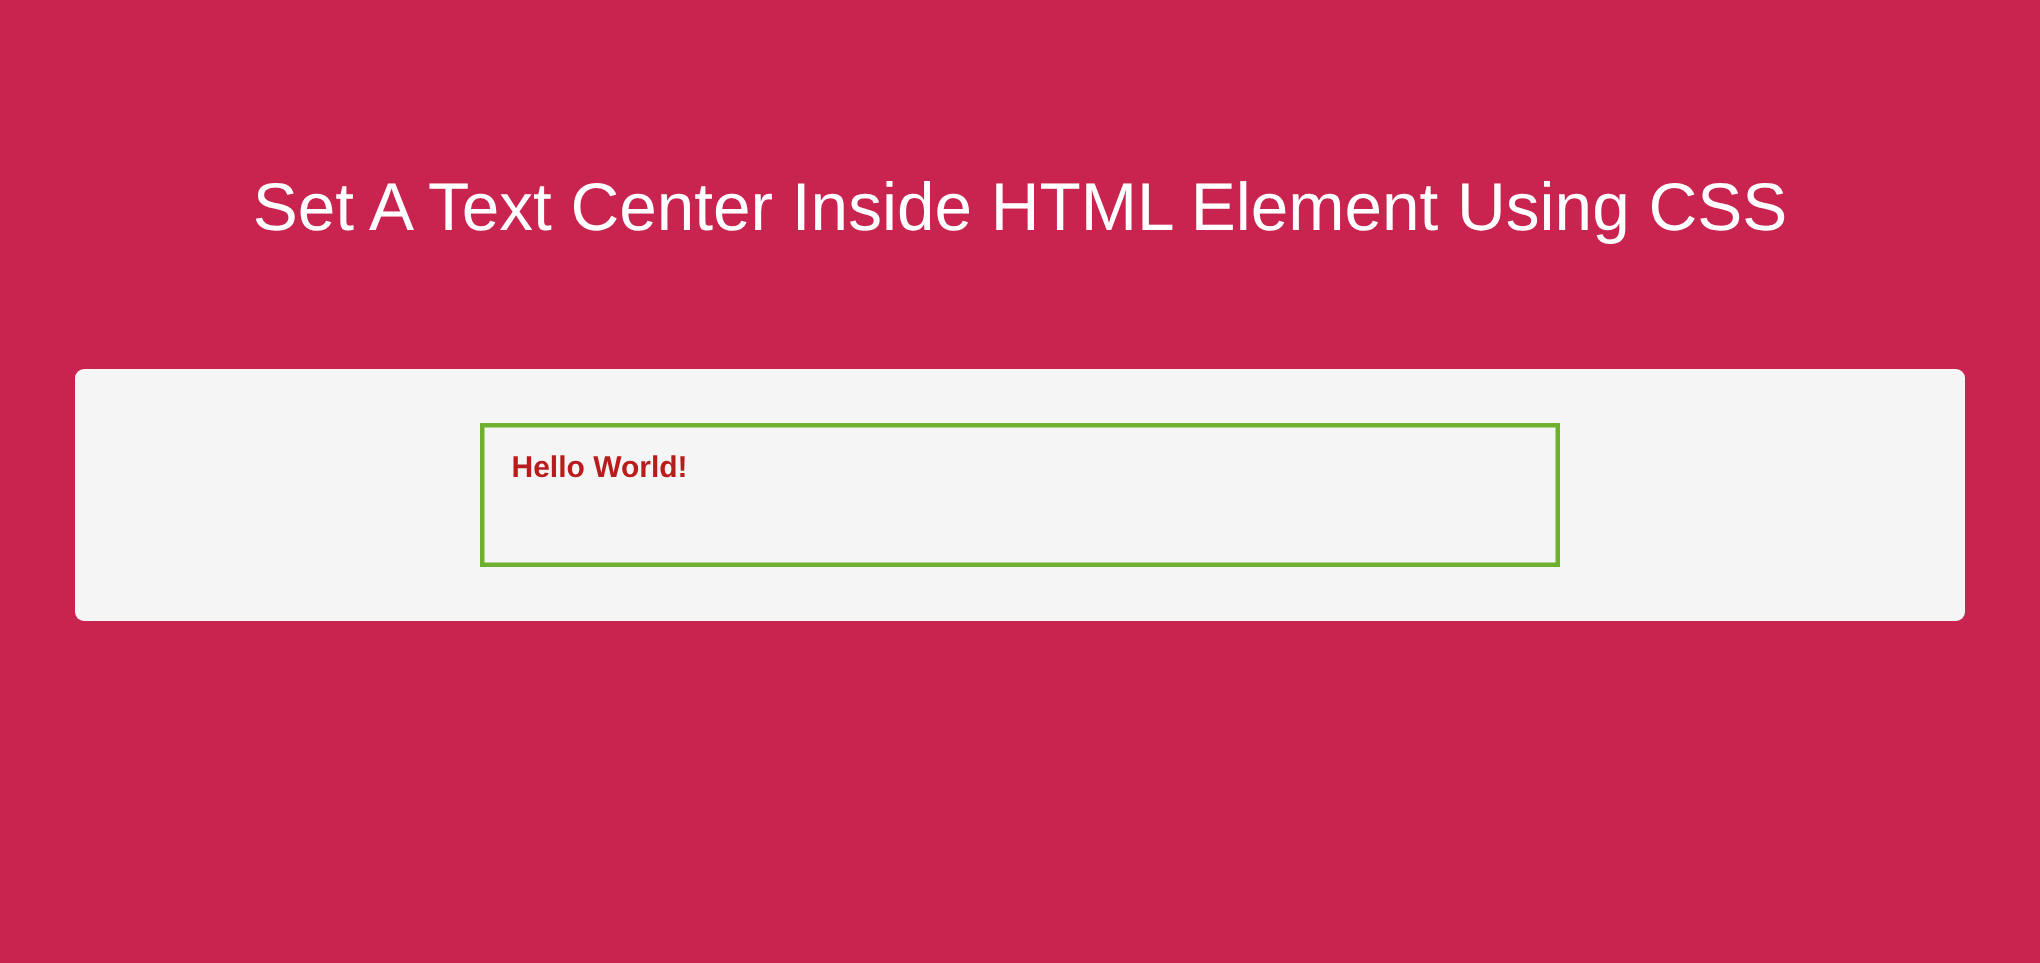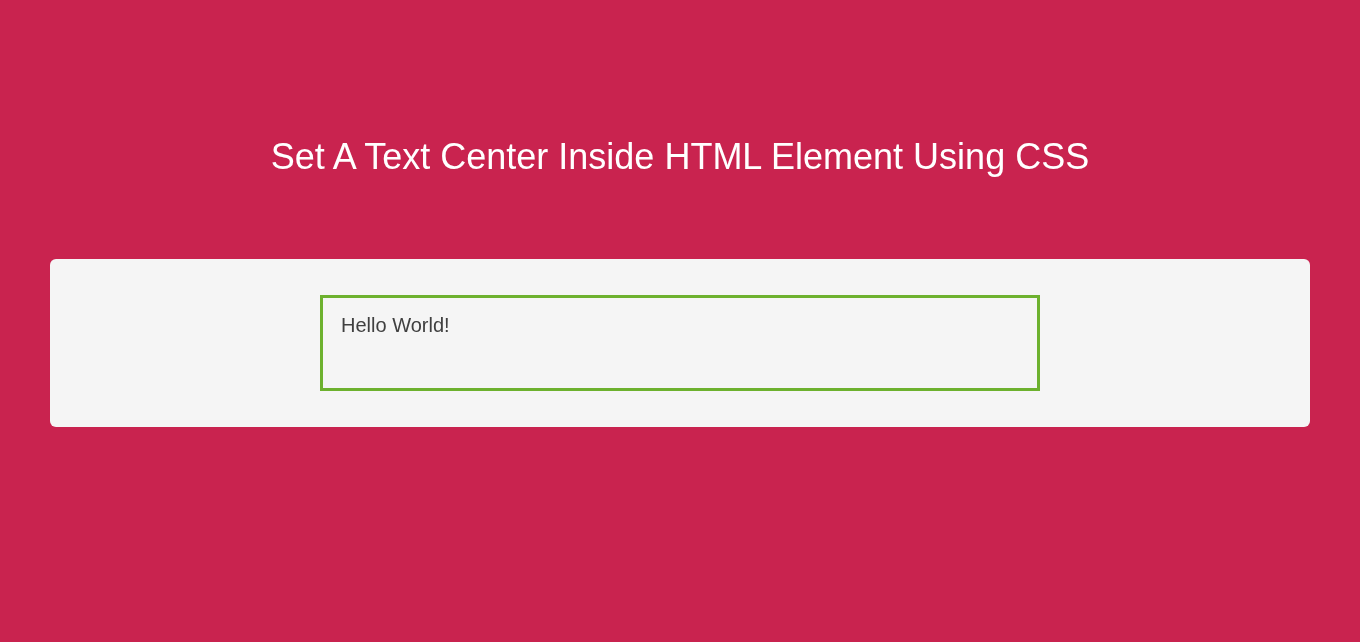--- a/index.html
+++ b/index.html
@@ -9,49 +9,48 @@
     }
     body {
       width: 1360px;
       height: 642px;
       background-color: #c9234f;
       font-family: Arial, Helvetica, sans-serif;
       overflow: hidden;
     }
     .page-title {
       color: #ffffff;
-      font-size: 36px;
+      font-size: 45px;
       font-weight: 400;
       text-align: center;
       padding: 110px 80px 60px 80px;
       line-height: 1.25;
-      margin-top: 24px;
     }
     .content-card {
       background-color: #f5f5f5;
       margin: 20px 50px 0 50px;
       border-radius: 6px;
       padding: 36px 0;
       display: flex;
       justify-content: center;
       align-items: center;
     }
     .bordered-box {
       width: 720px;
       height: 96px;
       border: 3px solid #6db12e;
       background-color: #f5f5f5;
       padding: 16px 18px;
       display: flex;
       align-items: flex-start;
     }
     .box-text {
-      color: #404040;
+      color: #b91c1c;
       font-size: 20px;
-      font-weight: 400;
+      font-weight: 700;
     }
   </style>
 </head>
 <body>
 
 <h1 class="page-title">Set A Text Center Inside HTML Element Using CSS</h1>
 
 <div class="content-card">
   <div class="bordered-box">
     <span class="box-text">Hello World!</span>

